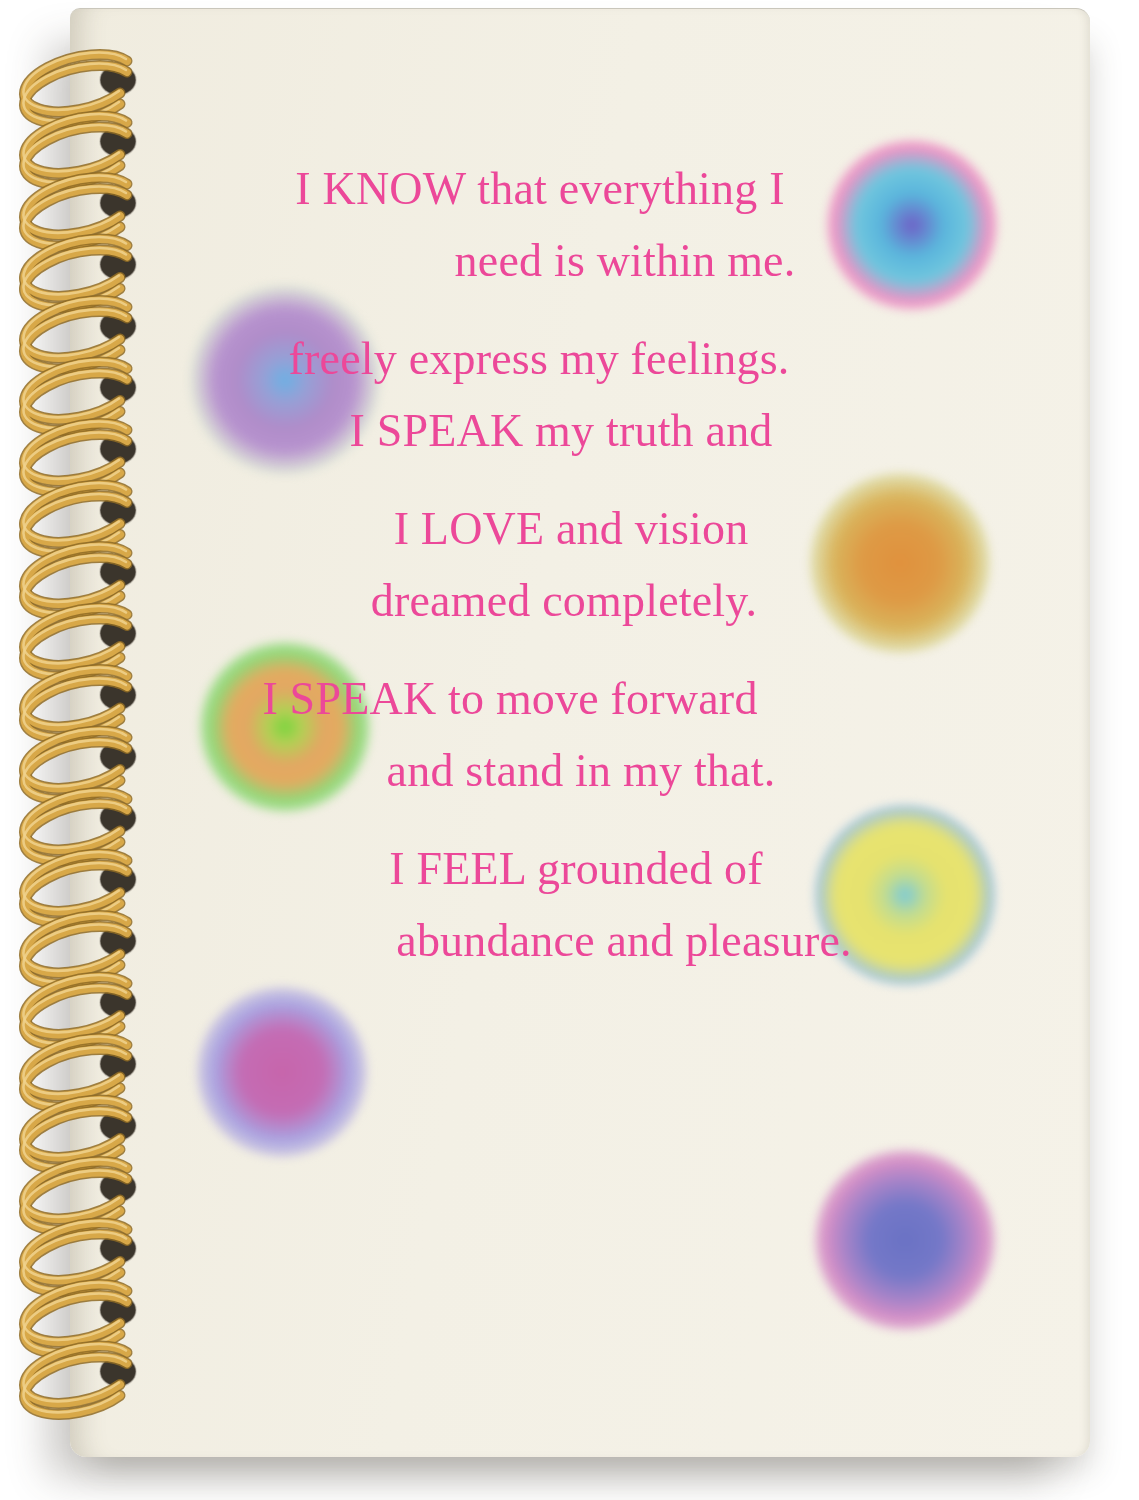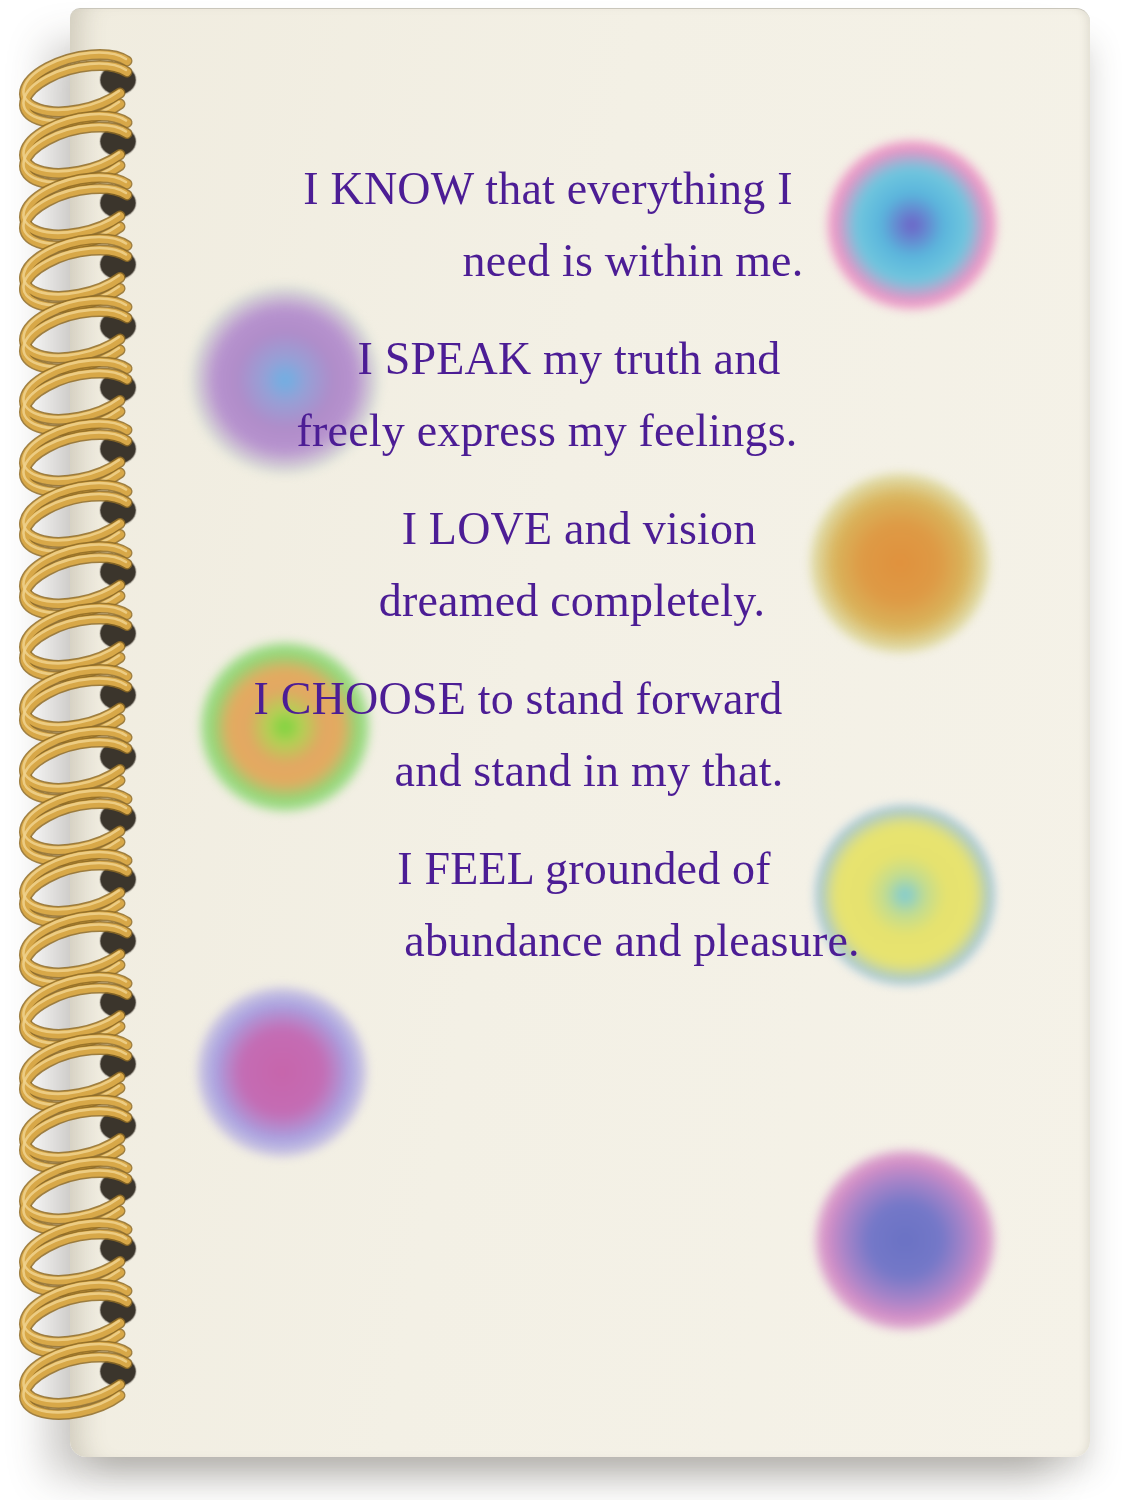--- a/index.html
+++ b/index.html
@@ -38,25 +38,25 @@
   .dot2{left:190px;top:285px;width:190px;height:190px;}
   .dot3{left:810px;top:473px;width:180px;height:180px;}
   .dot4{left:200px;top:642px;width:170px;height:170px;}
   .dot5{left:815px;top:805px;width:180px;height:180px;}
   .dot6{left:197px;top:987px;width:170px;height:170px;}
   .dot7{left:815px;top:1150px;width:180px;height:180px;}
 
   
   .affirmations{
     position:absolute;
-    left:62px;top:8px;
+    left:54px;top:8px;
     width:1020px;
     padding-top:145px;
     z-index:3;
-    color:#4c1d95;
+    color:#ec4899;
   }
   .affirmation{margin:0 0 26px 0;}
   .line{
     font-size:46px;
     line-height:72px;
     text-align:center;
     white-space:nowrap;
     letter-spacing:.2px;
   }
 
@@ -80,29 +80,29 @@
   <div class="dot dot5" style="background: radial-gradient(circle, rgb(124, 202, 216) 0%, rgb(194, 220, 144) 16%, rgb(230, 226, 110) 32%, rgb(231, 227, 112) 54%, rgb(159, 196, 224) 70%, rgba(159, 196, 224, 0) 86%);"></div>
   <div class="dot dot6" style="background: radial-gradient(circle, rgb(199, 101, 171) 0%, rgb(196, 108, 180) 34%, rgb(169, 162, 224) 56%, rgba(169, 162, 224, 0.45) 70%, rgba(169, 162, 224, 0) 86%);"></div>
   <div class="dot dot7" style="background: radial-gradient(circle, rgb(106, 114, 196) 0%, rgb(116, 120, 200) 28%, rgb(169, 132, 200) 48%, rgb(213, 143, 198) 62%, rgba(213, 143, 198, 0) 82%);"></div>
 
   <div class="affirmations">
     <div class="affirmation">
       <div class="line" style="transform:translateX(-24px)">I KNOW that everything I</div>
       <div class="line" style="transform:translateX(61px)">need is within me.</div>
     </div>
     <div class="affirmation">
+      <div class="line" style="transform:translateX(-25px)">freely express my feelings.</div>
       <div class="line" style="transform:translateX(-3px)">I SPEAK my truth and</div>
-      <div class="line" style="transform:translateX(-25px)">freely express my feelings.</div>
     </div>
     <div class="affirmation">
       <div class="line" style="transform:translateX(7px)">I LOVE and vision</div>
       <div class="line" style="transform:translateX(0px)">dreamed completely.</div>
     </div>
     <div class="affirmation">
-      <div class="line" style="transform:translateX(-54px)">I CHOOSE to stand forward</div>
+      <div class="line" style="transform:translateX(-54px)">I SPEAK to move forward</div>
       <div class="line" style="transform:translateX(17px)">and stand in my that.</div>
     </div>
     <div class="affirmation">
       <div class="line" style="transform:translateX(12px)">I FEEL grounded of</div>
       <div class="line" style="transform:translateX(60px)">abundance and pleasure.</div>
     </div>
   </div>
 
   <svg class="spiral" width="170" height="1500" viewBox="0 0 170 1500" aria-hidden="true">
     <defs>

